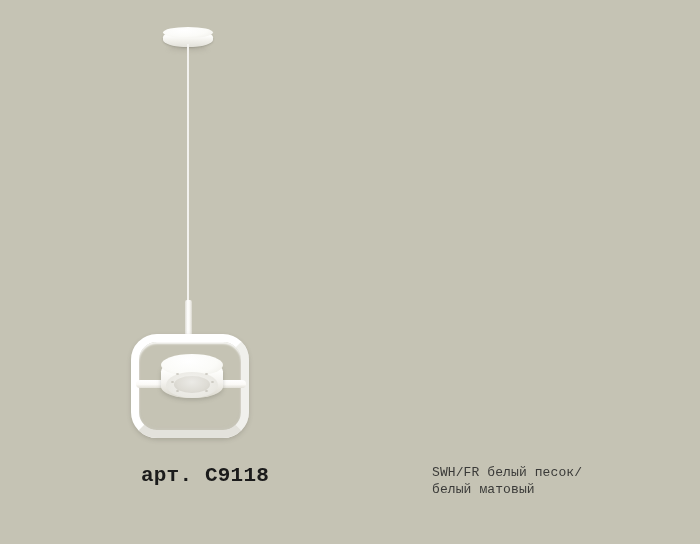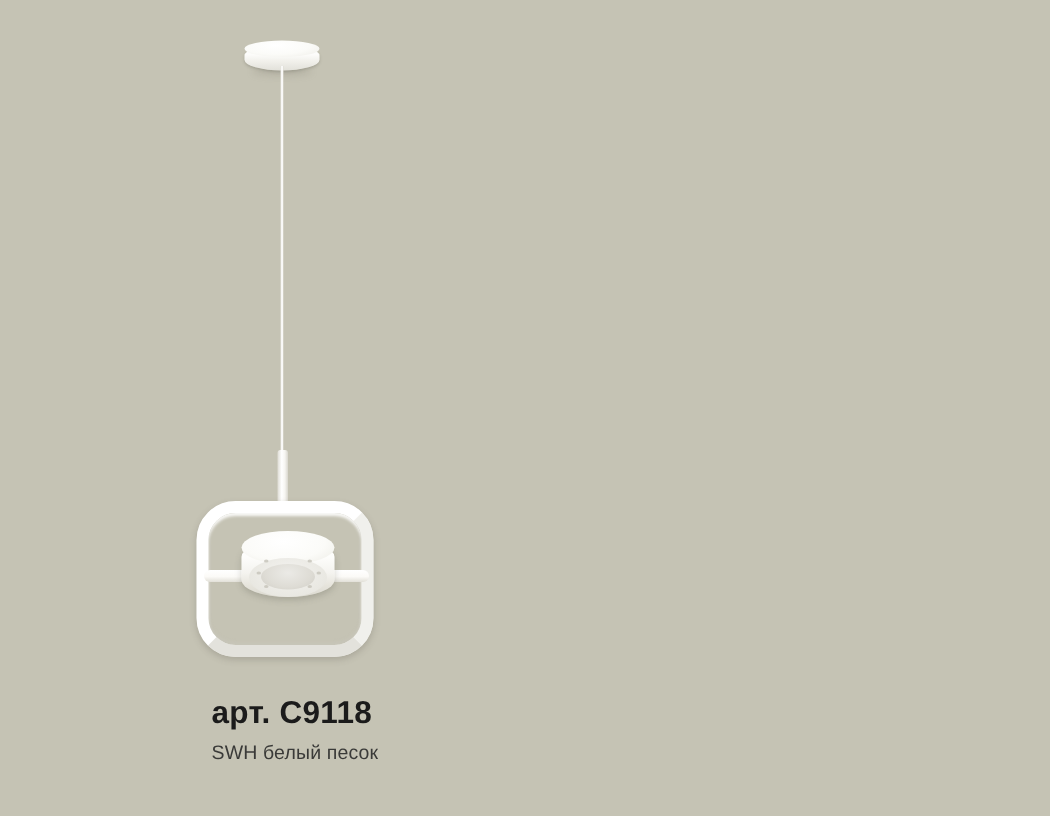--- a/index.html
+++ b/index.html
@@ -12,20 +12,21 @@
     background: #c5c3b4;
     font-family: "Liberation Sans", sans-serif;
     overflow: hidden;
     position: relative;
   }
   .canvas {
     position: absolute;
     inset: 0;
     width: 700px;
     height: 544px;
+    font-family: Liberation Mono, monospace;
   }
 
   
   .abs { position: absolute; }
 
   
   #left-product { left: 0; top: 0; width: 350px; height: 460px; }
 
   .canopy {
     position: absolute;
@@ -235,19 +236,20 @@
     
 
     
     
     
     
   </div>
 
   <div class="caption" id="caption-left">
     <div class="caption-title">арт. C9118</div>
-    <div class="caption-sub">SWH белый песок</div>
   </div>
 
   <div class="caption" id="caption-right">
+    <div class="caption-sub">SWH/FR белый песок/
+белый матовый</div>
   </div>
 
 </div>
 
 </body></html>

